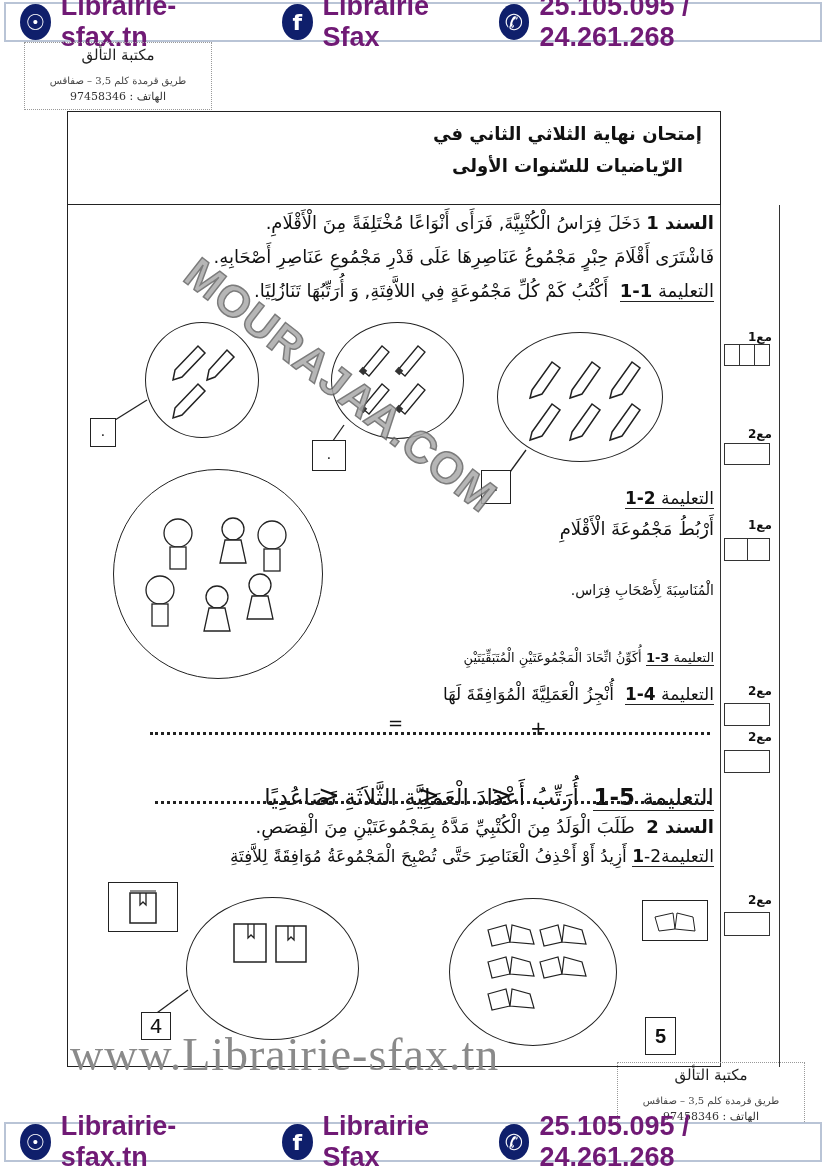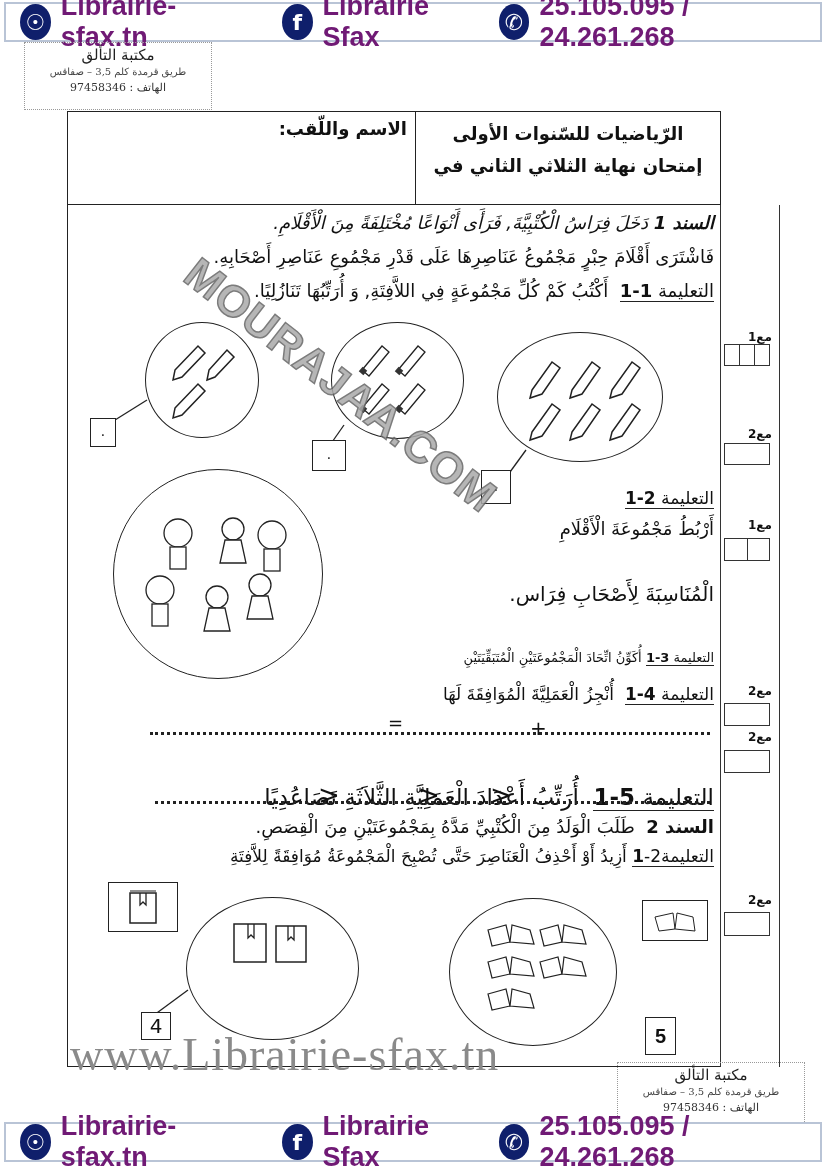--- a/index.html
+++ b/index.html
@@ -27,21 +27,21 @@
   }
   .b-text { font-family: "Liberation Sans", sans-serif; font-weight: bold; font-size: 27px; color: #701a75; }
 
   
   .stamp {
     position: absolute; width: 188px; height: 68px;
     border: 1px dotted #999; text-align: center; direction: rtl;
     font-family: "DejaVu Serif", serif; color: #222;
   }
   .stamp .s1 { font-size: 15px; font-weight: normal; margin-top: 3px; }
-  .stamp .s2 { font-size: 10px; color: #444; margin-top: 2px; }
+  .stamp .s2 { font-size: 10px; color: #444; margin-top: 11px; }
   .stamp .s3 { font-size: 11px; color: #333; margin-top: 4px; }
 
   
   .hdr {
     position: absolute; left: 67px; top: 111px; width: 654px; height: 94px;
     border: 1.5px solid #222; display: flex; direction: rtl;
   }
   .hdr > div { border-left: 1.5px solid #222; padding: 6px 8px; font-family: "DejaVu Sans", sans-serif; font-weight: bold; }
   .hdr > div:last-child { border-left: none; }
   .hdr .school { width: 155px; font-size: 19px; }
@@ -106,24 +106,23 @@
 </div>
 
 <div class="stamp" style="left:24px; top:42px;">
   <div class="s1">مكتبة التألق</div>
   <div class="s2">طريق قرمدة كلم 3,5 – صفاقس</div>
   <div class="s3">الهاتف : 97458346</div>
 </div>
 
 <div class="hdr">
   <div class="title">
+    <div>إمتحان نهاية الثلاثي الثاني في</div>
     <div>الرّياضيات للسّنوات الأولى</div>
-    <div>إمتحان نهاية الثلاثي الثاني في</div>
-  </div>
-  <div class="name">الاسم واللّقب:</div>
+  </div>
 </div>
 
 <div class="frame"></div>
 <div class="score-col"></div>
 
 <div class="crit" style="top:330px;">مع1</div>
 <div class="cbox" style="top:344px; width:46px; height:22px;">
     <span></span>
     <span></span>
     <span></span>
@@ -148,21 +147,21 @@
 <div class="crit" style="top:730px;">مع2</div>
 <div class="cbox" style="top:750px; width:46px; height:23px;">
     <span></span>
   </div>
 
 <div class="crit" style="top:893px;">مع2</div>
 <div class="cbox" style="top:912px; width:46px; height:24px;">
     <span></span>
   </div>
 
-<div class="ar" style="right:113px; top:212px; font-size:18px;font-style:italic;">
+<div class="ar" style="right:113px; top:212px; font-size:18px;">
   <b>السند 1</b>
   <span>دَخَلَ فِرَاسُ الْكُتْبِيَّةَ, فَرَأَى أَنْوَاعًا مُخْتَلِفَةً مِنَ الْأَقْلَامِ.</span>
 </div>
 <div class="ar" style="right:113px; top:246px; font-size:18px;">فَاشْتَرَى أَقْلَامَ حِبْرٍ مَجْمُوعُ عَنَاصِرِهَا عَلَى قَدْرِ مَجْمُوعِ عَنَاصِرِ أَصْحَابِهِ.</div>
 <div class="ar" style="right:113px; top:280px; font-size:18px;">
   <span class="ul"><span>التعليمة</span> <b>1-1</b></span>
   &nbsp;<span>أَكْتُبُ كَمْ كُلِّ مَجْمُوعَةٍ فِي اللاَّفِتَةِ, وَ أُرَتِّبُهَا تَنَازُلِيًا.</span>
 </div>
 
 <div class="ell" style="left:145px; top:322px; width:114px; height:116px;"></div>
@@ -231,21 +230,21 @@
       <polygon points="79,103 95,103 100,126 74,126"></polygon>
     <circle cx="130" cy="80" r="11"></circle>
       <polygon points="122,91 138,91 143,114 117,114"></polygon>
   </g>
 </svg>
 
 <div class="ar" style="right:113px; top:488px; font-size:17px;">
   <span class="ul"><span>التعليمة</span> <b>2-1</b></span>
 </div>
 <div class="ar" style="right:113px; top:518px; font-size:18px;">أَرْبُطُ مَجْمُوعَةَ الْأَقْلَامِ</div>
-<div class="ar" style="right:113px; top:582px; font-size:20px;text-align:center;">الْمُنَاسِبَةَ لِأَصْحَابِ فِرَاس.</div>
+<div class="ar" style="right:113px; top:582px; font-size:14px;text-align:center;">الْمُنَاسِبَةَ لِأَصْحَابِ فِرَاس.</div>
 
 <div class="ar" style="right:113px; top:650px; font-size:13px;">
   <span class="ul"><span>التعليمة</span> <b>3-1</b></span>
   <span>أُكَوِّنُ اتِّحَادَ الْمَجْمُوعَتَيْنِ الْمُتَبَقِّيَتَيْنِ</span>
 </div>
 
 <div class="ar" style="right:113px; top:684px; font-size:17px;">
   <span class="ul"><span>التعليمة</span> <b>4-1</b></span>
   &nbsp;<span>أُنْجِزُ الْعَمَلِيَّةَ الْمُوَافِقَةَ لَهَا</span>
 </div>

